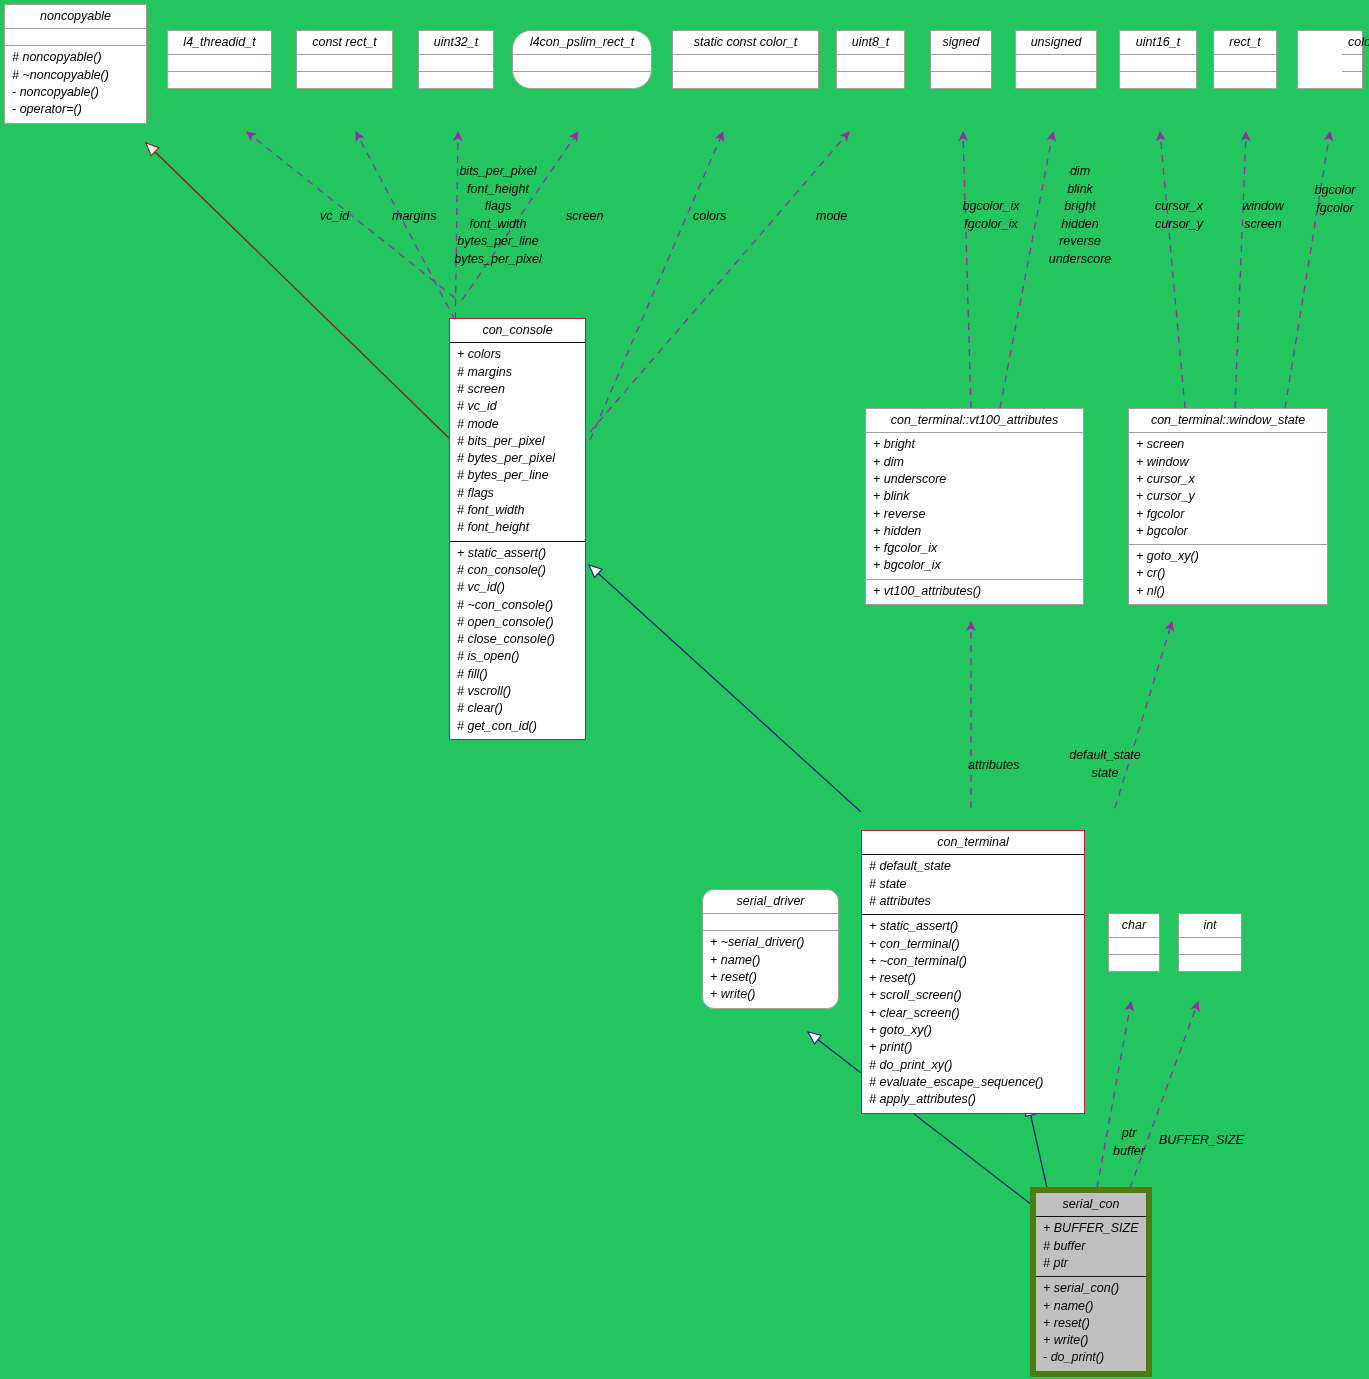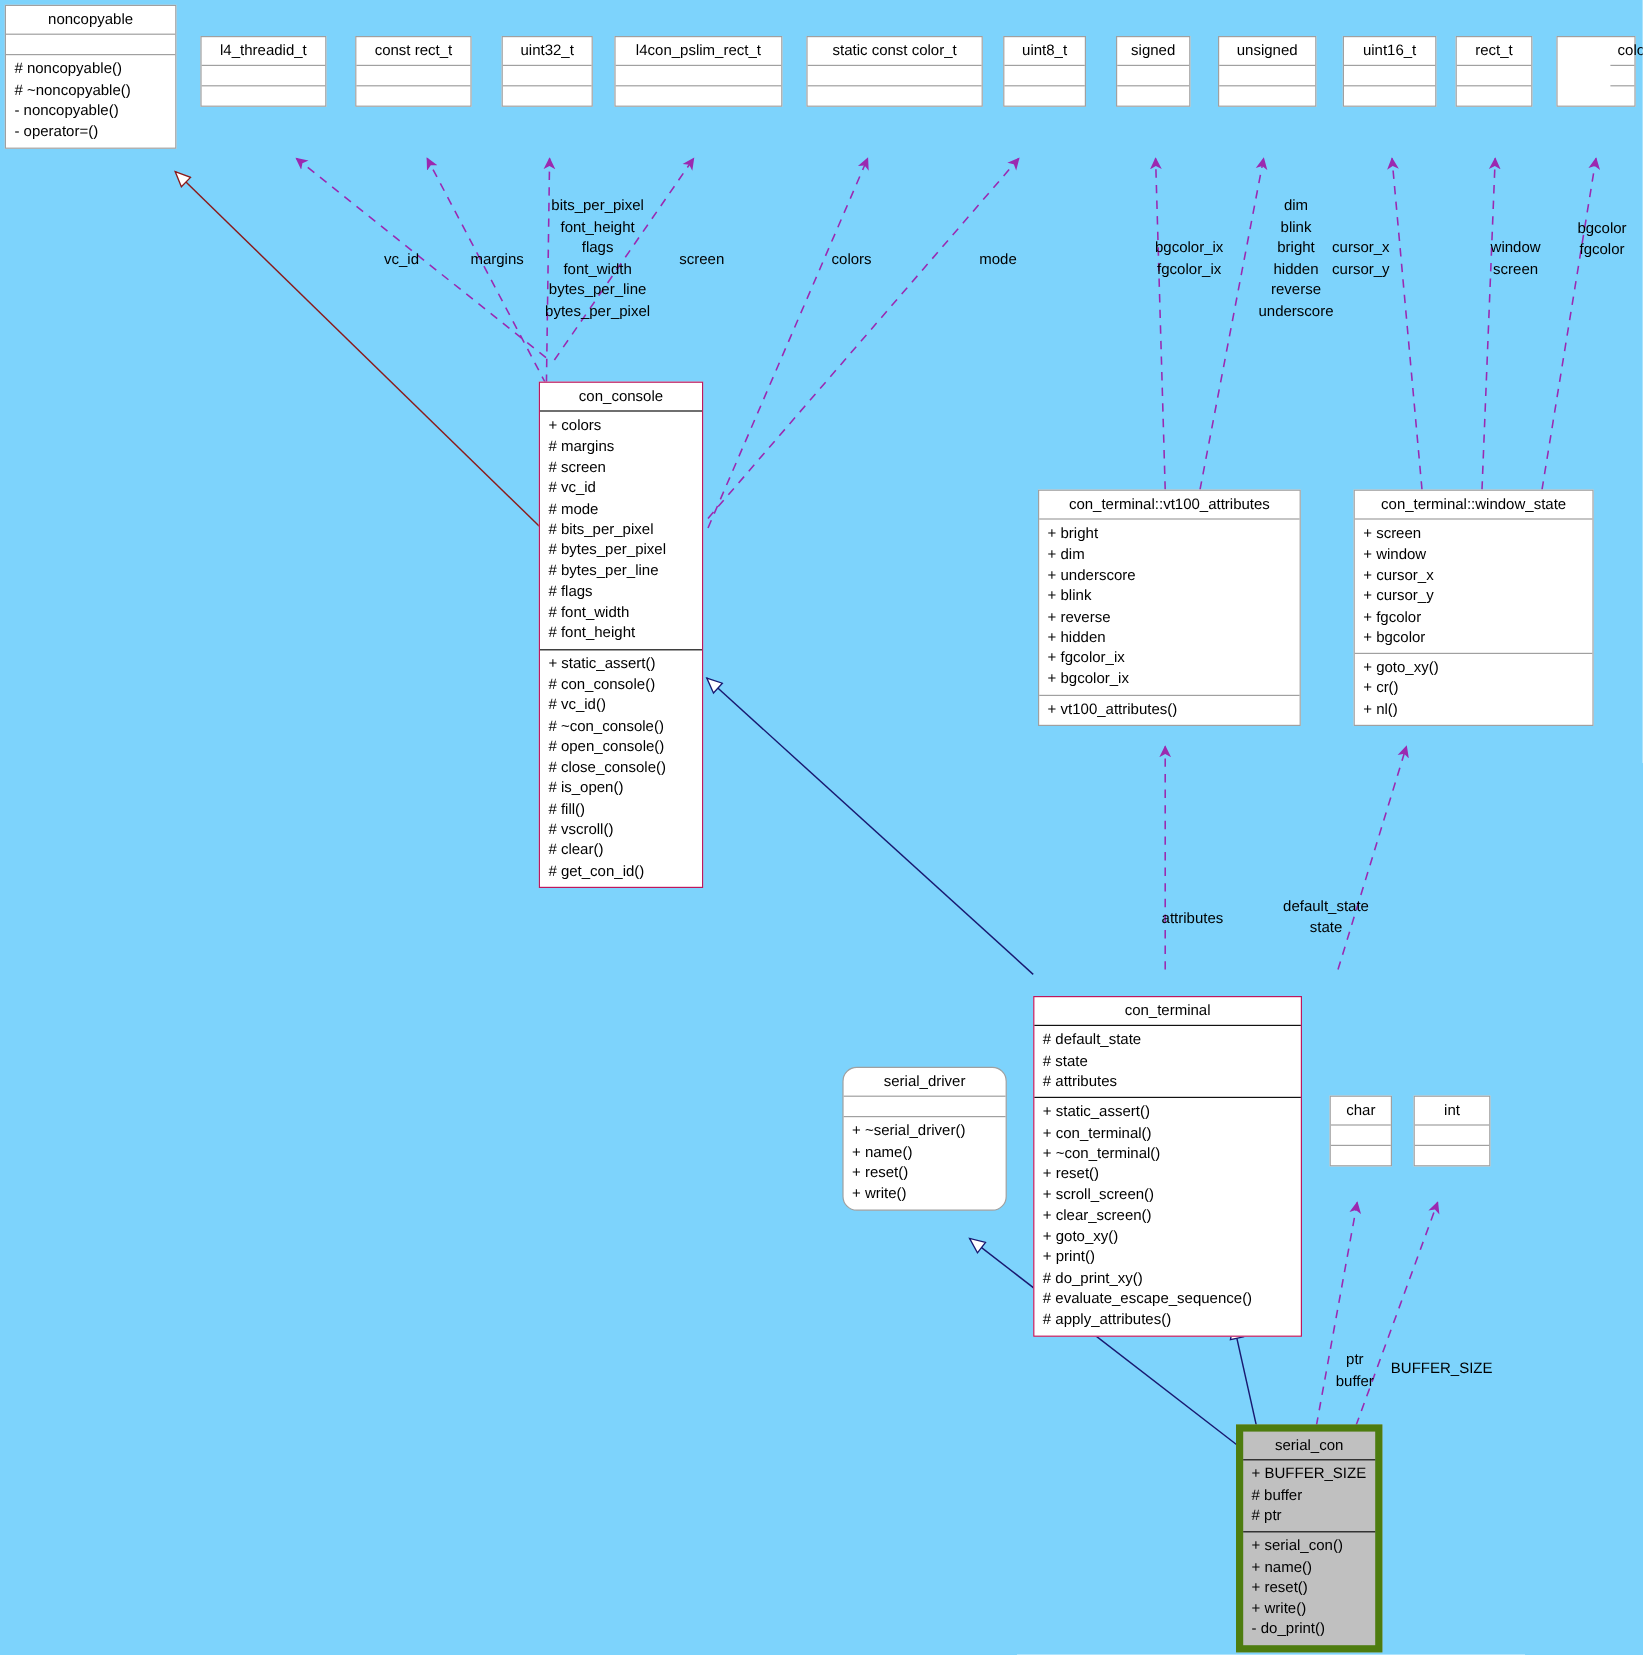--- a/index.html
+++ b/index.html
@@ -4,22 +4,23 @@
 <style>
   html,body{margin:0;padding:0;background:#ffffff;}
   body{
     font-family:"Liberation Sans","DejaVu Sans",sans-serif;
     -webkit-font-smoothing:antialiased;
   }
   #canvas{
     position:relative;
     width:1369px;
     height:1379px;
-    background:#7dd3fc;
+    background:#22c55e;
     overflow:hidden;
+    font-style:italic;
   }
   svg#wires{
     position:absolute;
     left:0;top:0;
     width:1369px;height:1379px;
     pointer-events:none;
   }
   
   .node{
     position:absolute;
@@ -146,21 +147,21 @@
   </div>
 
   <div class="node" style="left:418px;top:30px;width:76px;">
     <div class="title">uint32_t</div>
     <div class="sep"></div>
     <div class="compart empty"></div>
     <div class="sep"></div>
     <div class="compart empty"></div>
   </div>
 
-  <div class="node" style="left:512px;top:30px;width:140px;">
+  <div class="node" style="left:512px;top:30px;width:140px;border-radius:19px;">
     <div class="title">l4con_pslim_rect_t</div>
     <div class="sep"></div>
     <div class="compart empty"></div>
     <div class="sep"></div>
     <div class="compart empty"></div>
   </div>
 
   <div class="node" style="left:672px;top:30px;width:147px;">
     <div class="title">static const color_t</div>
     <div class="sep"></div>
@@ -378,21 +379,21 @@
   <div class="elabel ctr" style="left:955px;top:198px;width:72px;white-space:pre;">bgcolor_ix
 fgcolor_ix</div>
 
   <div class="elabel ctr" style="left:1033px;top:163px;width:94px;white-space:pre;">dim
 blink
 bright
 hidden
 reverse
 underscore</div>
 
-  <div class="elabel ctr" style="left:1096px;top:198px;width:62px;white-space:pre;text-align:right;">cursor_x
+  <div class="elabel ctr" style="left:1148px;top:198px;width:62px;white-space:pre;">cursor_x
 cursor_y</div>
 
   <div class="elabel ctr" style="left:1233px;top:198px;width:60px;white-space:pre;">window
 screen</div>
 
   <div class="elabel ctr" style="left:1304px;top:182px;width:62px;white-space:pre;">bgcolor
 fgcolor</div>
 
   <div class="elabel" style="left:968px;top:757px;">attributes</div>
 

